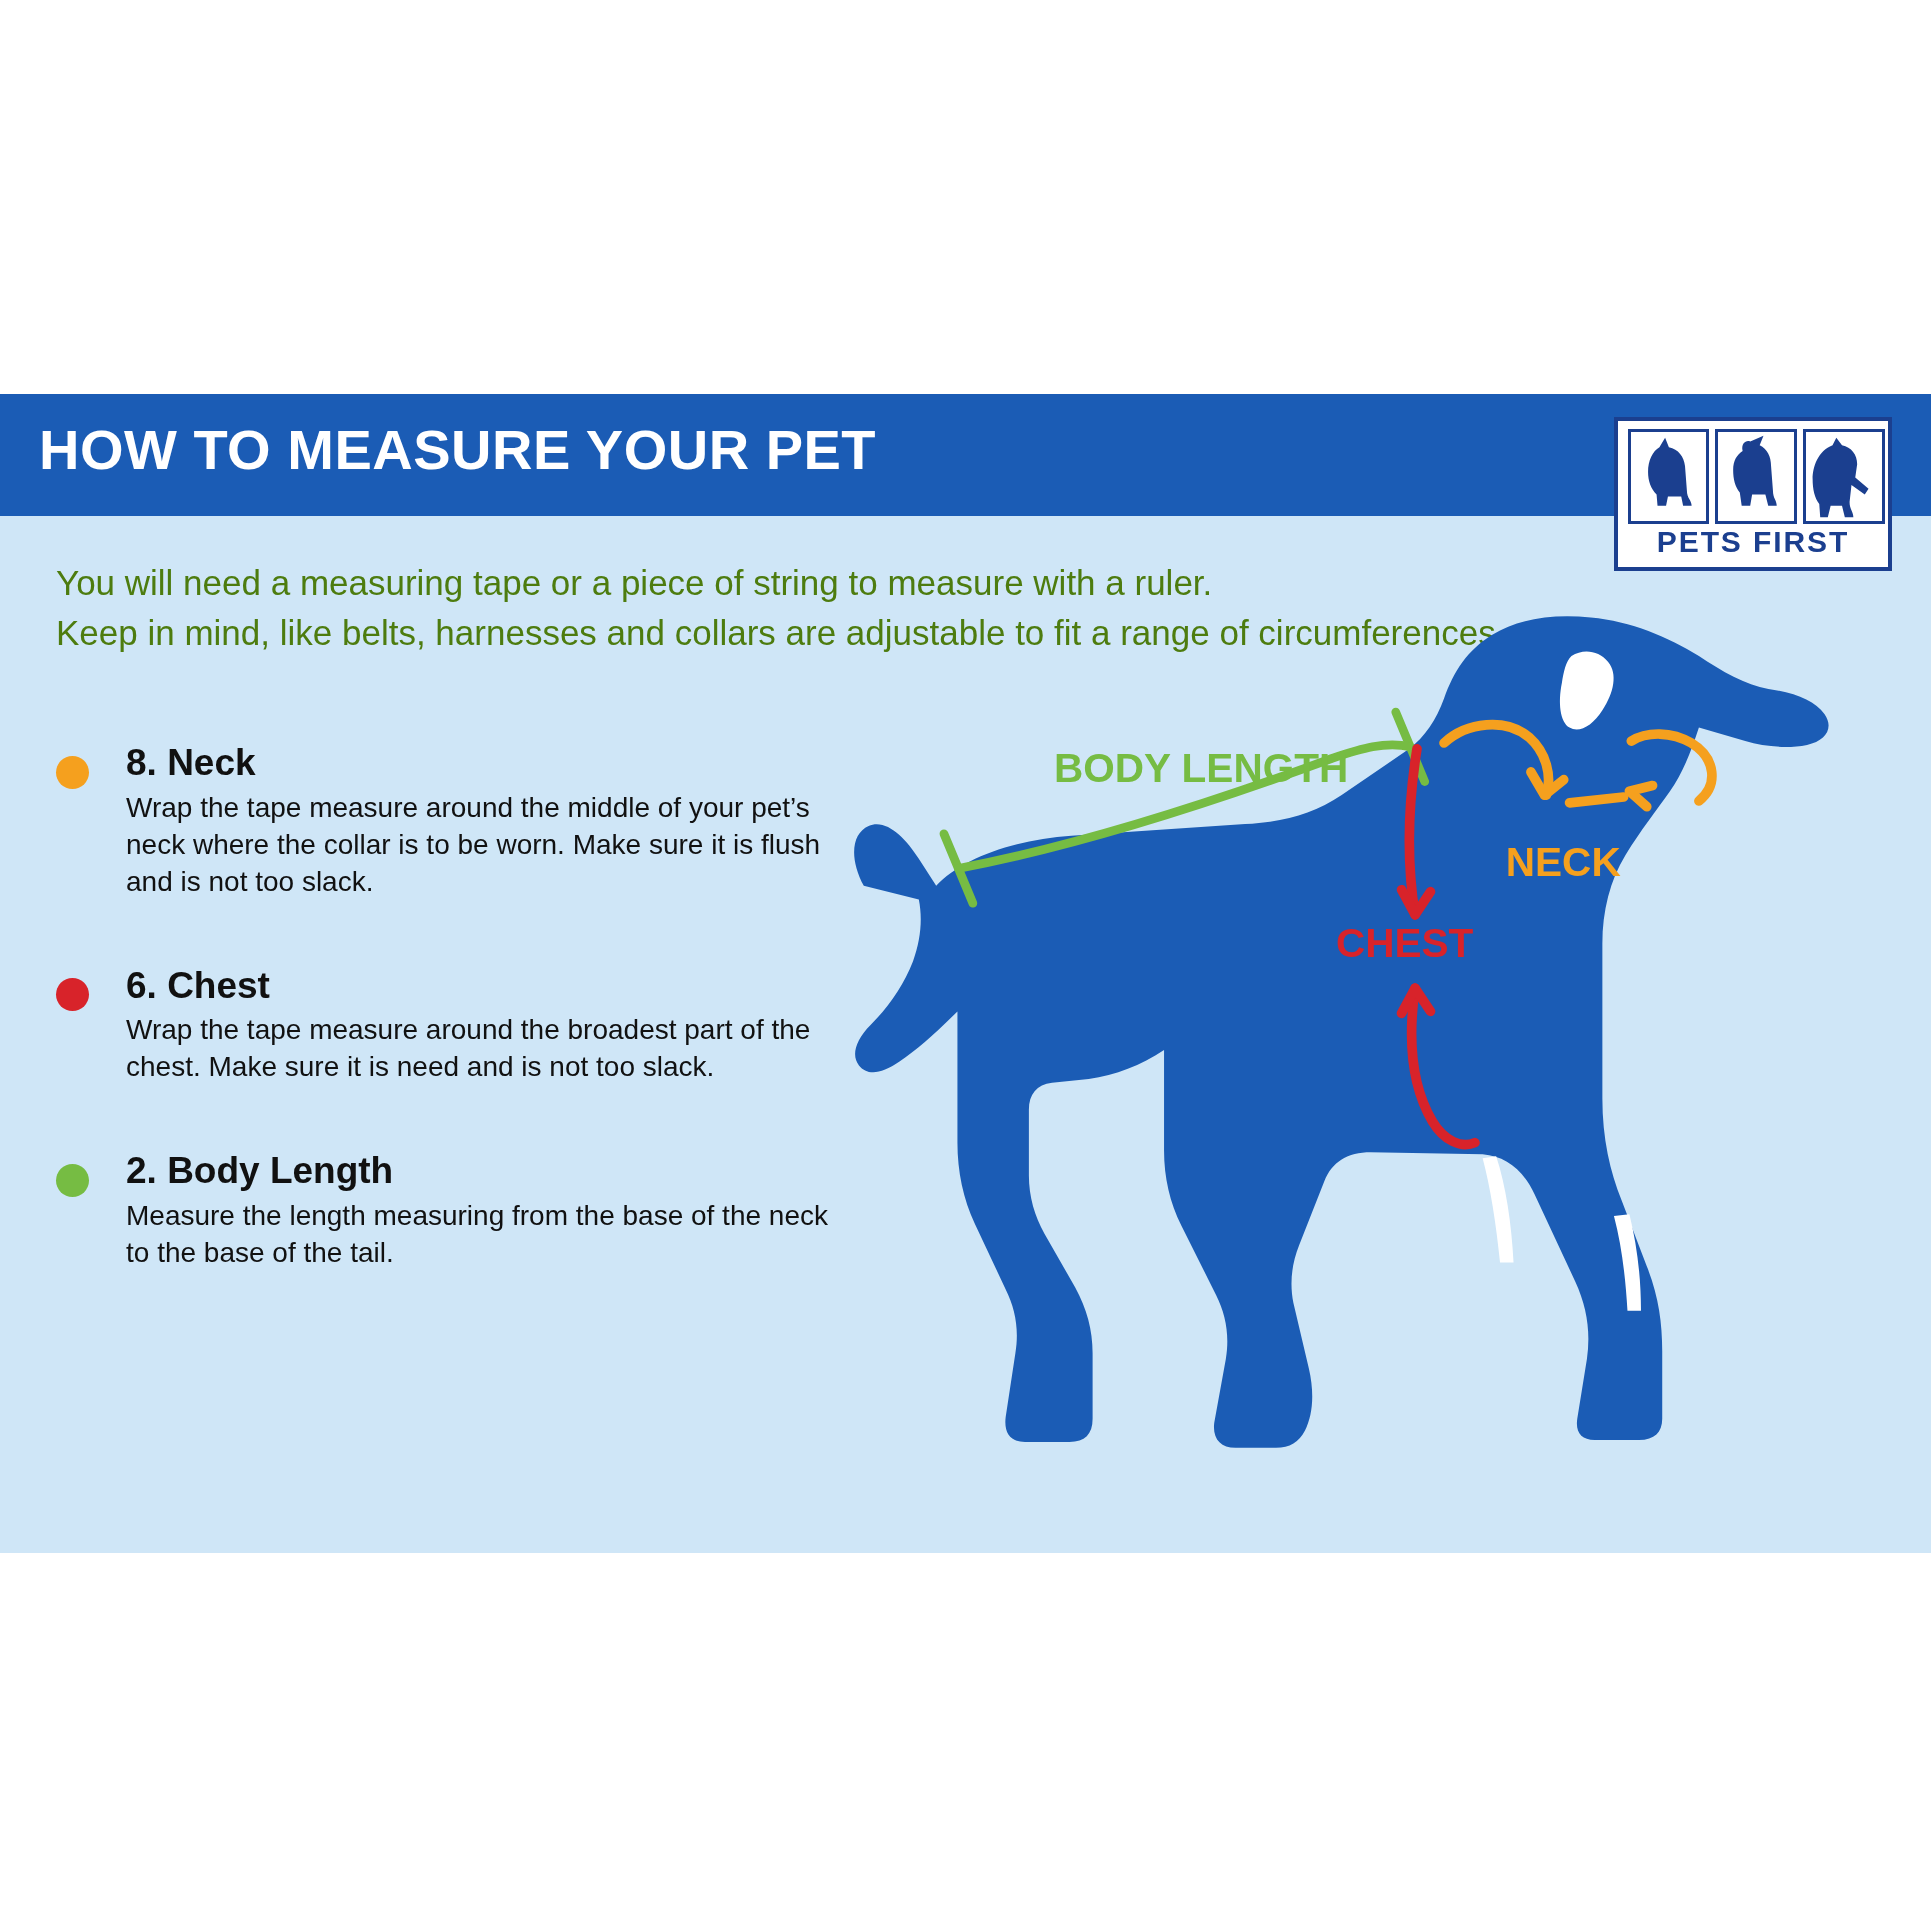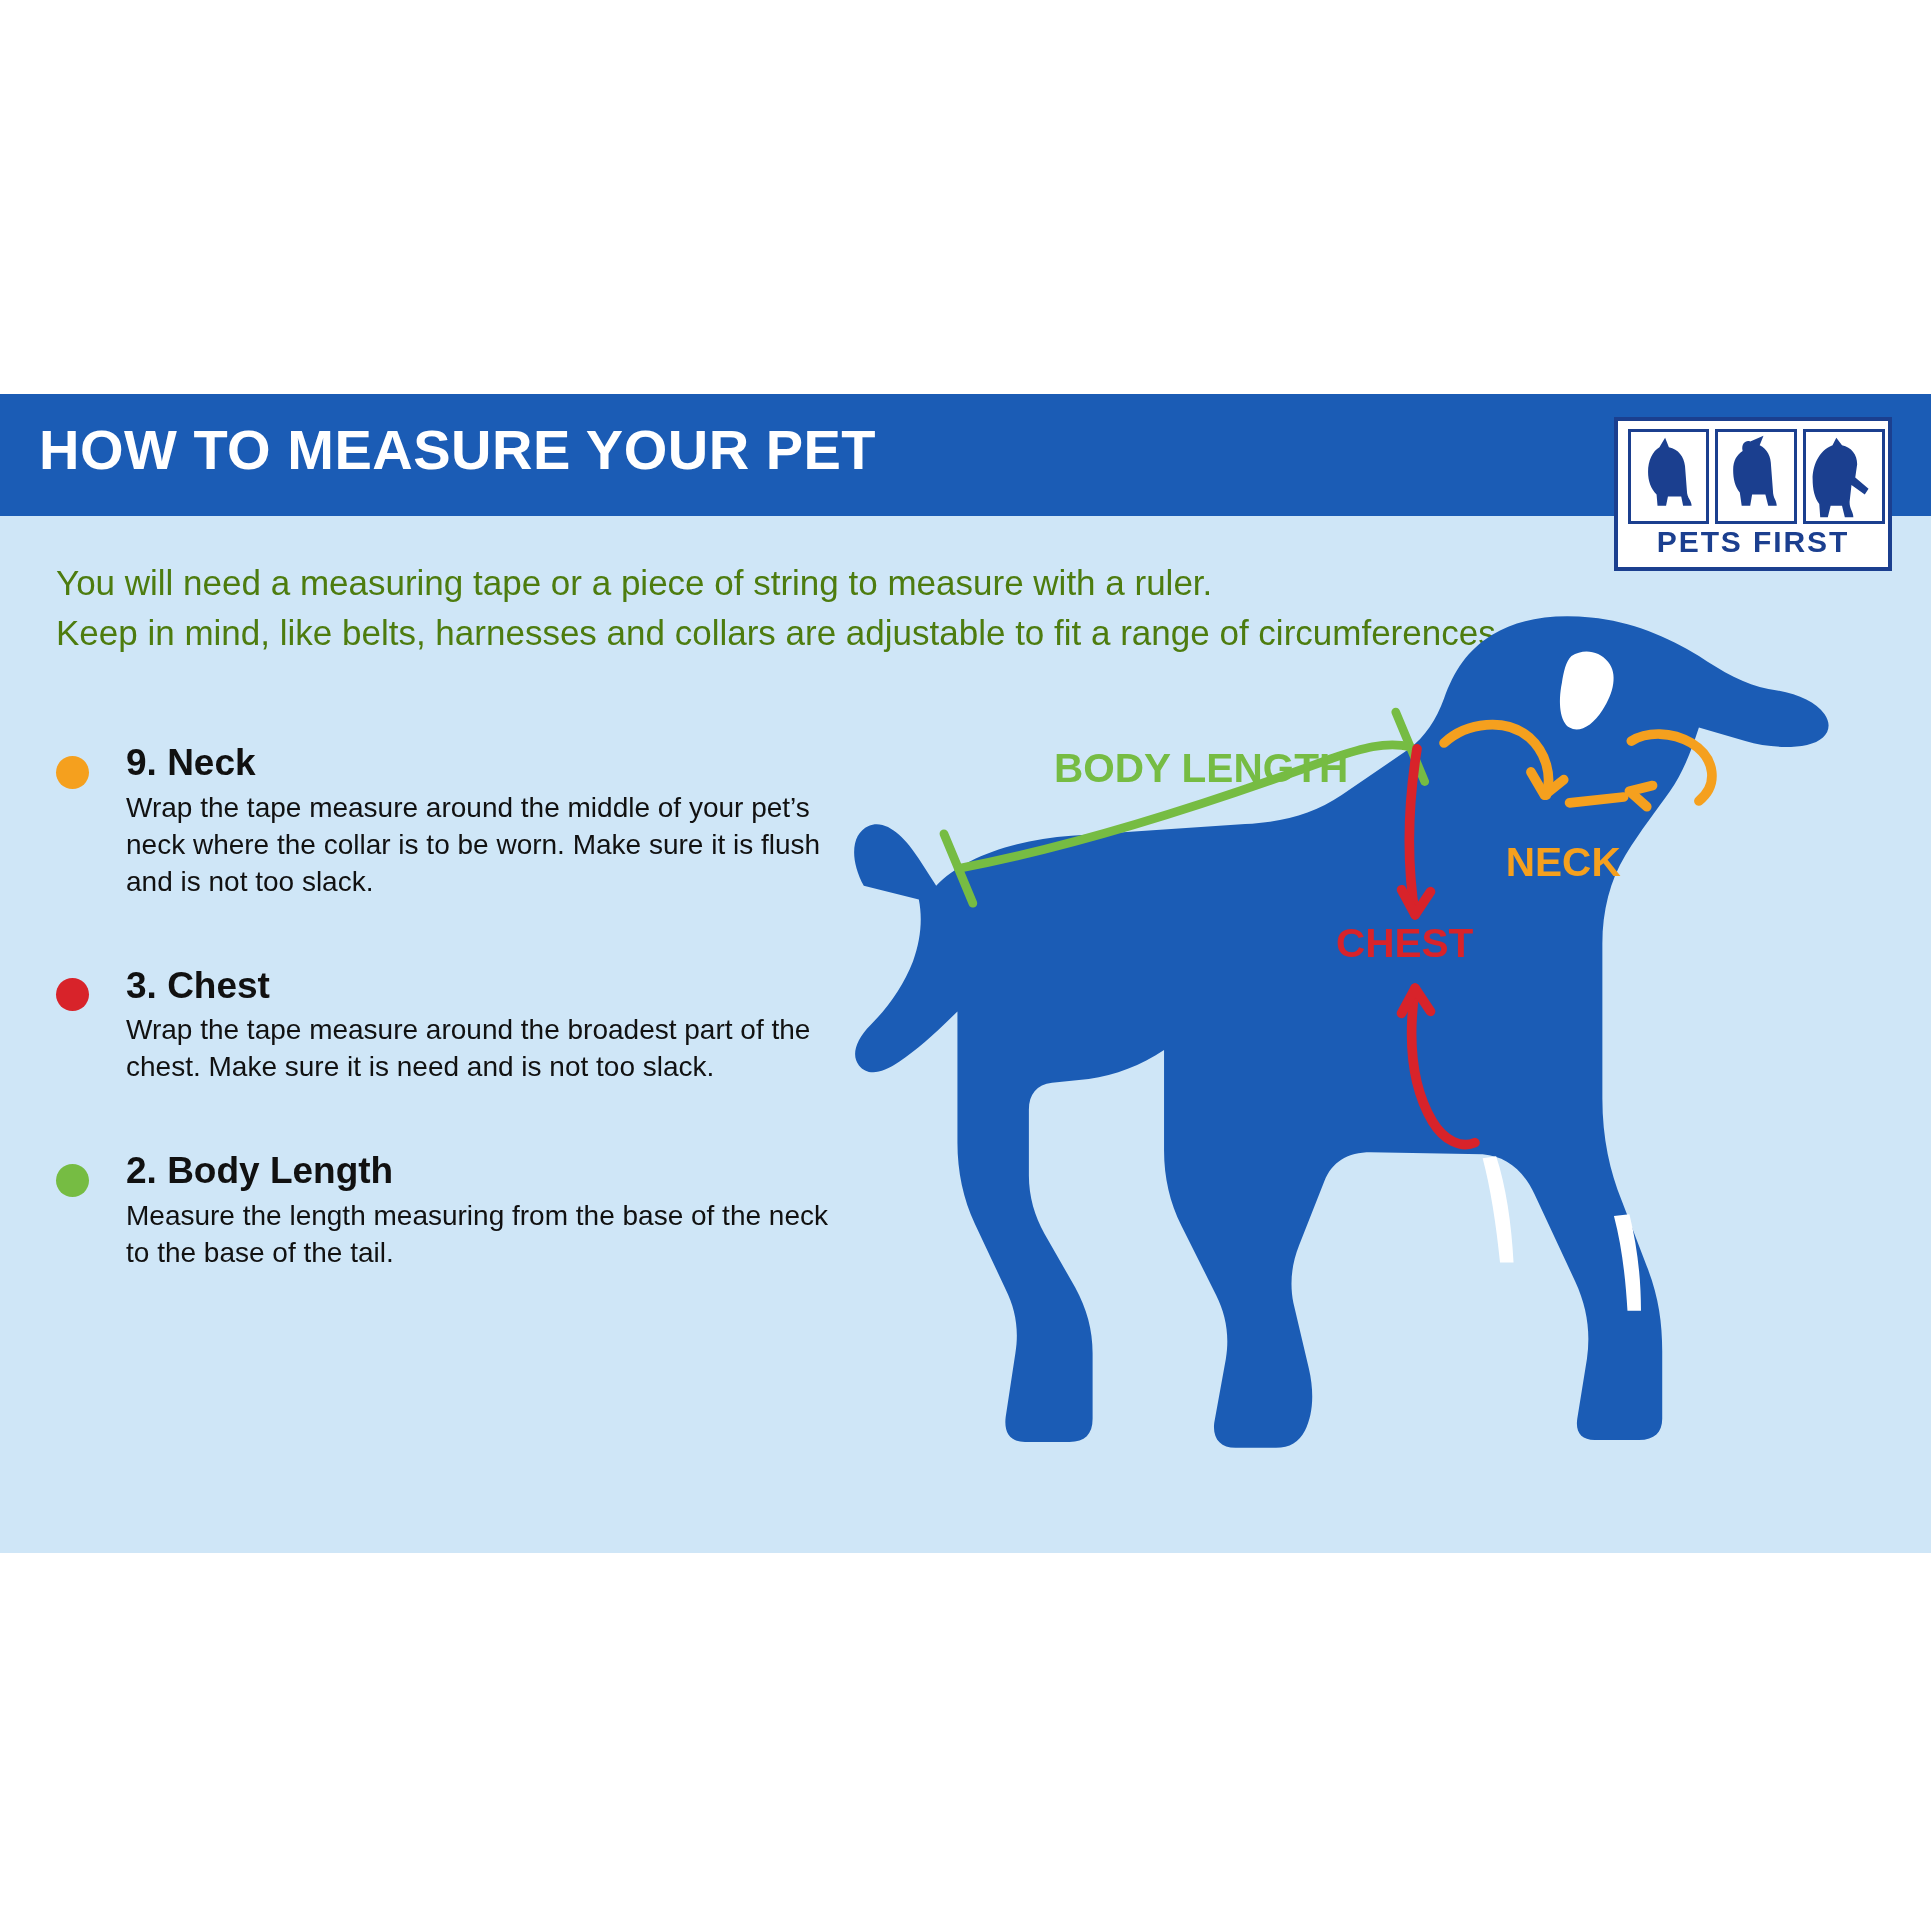--- a/index.html
+++ b/index.html
@@ -170,26 +170,26 @@
     </div>
 
     <div class="intro">
       <div>You will need a measuring tape or a piece of string to measure with a ruler.</div>
       <div>Keep in mind, like belts, harnesses and collars are adjustable to fit a range of circumferences.</div>
     </div>
 
     <div class="steps">
       <div class="step">
         <span class="bullet" style="background:#f5a01e"></span>
-        <div class="step-title">9. Neck</div>
+        <div class="step-title">8. Neck</div>
         <div class="step-body">Wrap the tape measure around the middle of your pet’s neck where the collar is to be worn. Make sure it is flush and is not too slack.</div>
       </div>
       <div class="step">
         <span class="bullet" style="background:#d8232a"></span>
-        <div class="step-title">3. Chest</div>
+        <div class="step-title">6. Chest</div>
         <div class="step-body">Wrap the tape measure around the broadest part of the chest. Make sure it is need and is not too slack.</div>
       </div>
       <div class="step">
         <span class="bullet" style="background:#76bc43"></span>
         <div class="step-title">2. Body Length</div>
         <div class="step-body">Measure the length measuring from the base of the neck to the base of the tail.</div>
       </div>
     </div>
 
     <div class="illustration">

